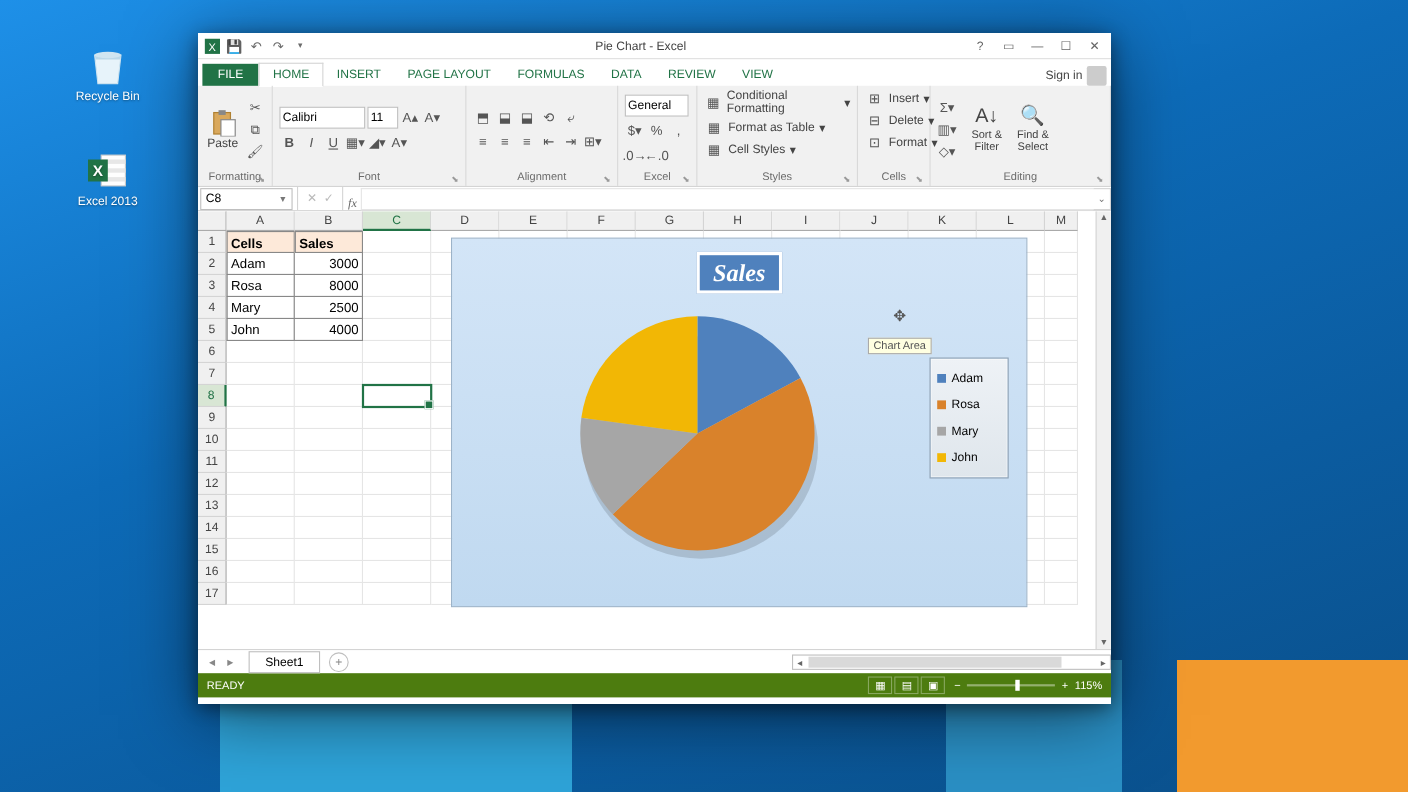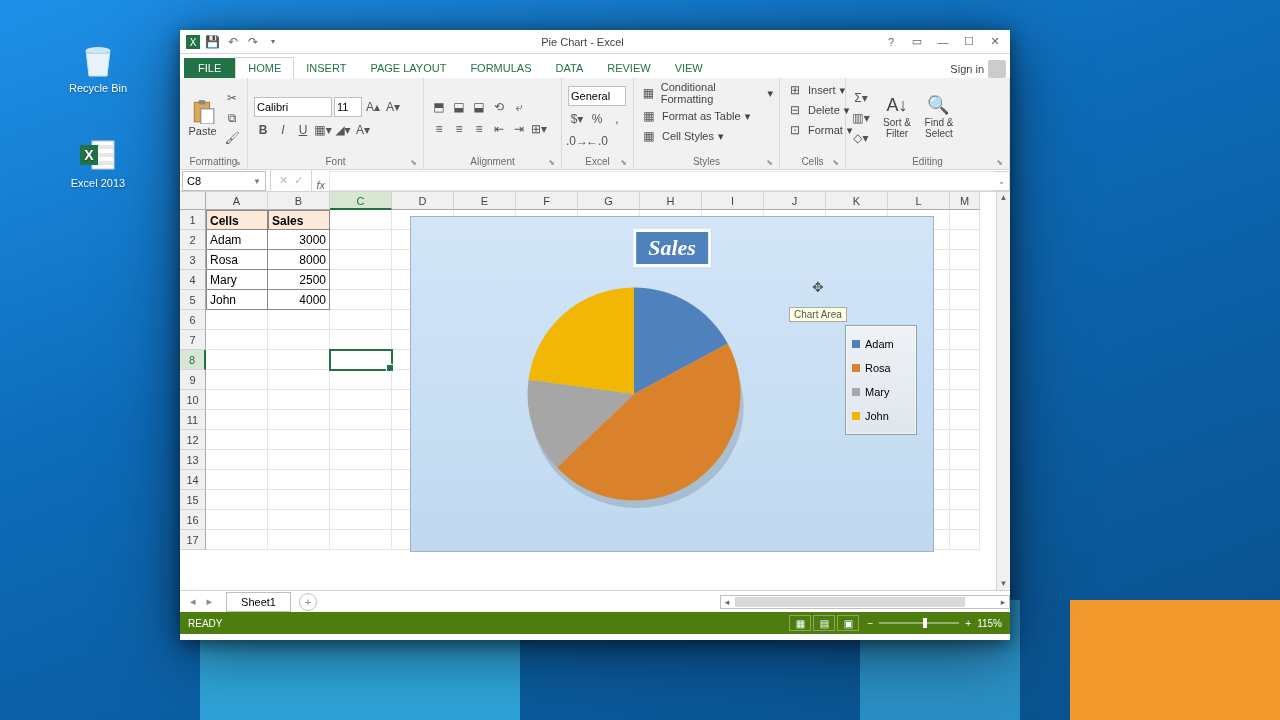--- a/index.html
+++ b/index.html
@@ -42,21 +42,21 @@
 .borderbtn,.fillbtn,.fcbtn{border:1px solid transparent;padding:1px 2px;display:flex;align-items:center}
 .sw{width:12px;height:3px;display:inline-block}
 
 .slist{display:flex;flex-direction:column;gap:2px;font-size:11px}
 .slist div{display:flex;align-items:center;gap:4px}
 
 .fxbar{height:22px;border-bottom:1px solid #d4d4d4;display:flex;align-items:flex-end;font-size:11px}
 .namebox{width:84px;height:20px;border:1px solid #bfbfbf;margin-left:2px;padding:0 4px;display:flex;align-items:center;justify-content:space-between}
 .namebox span.dd{font-size:8px;color:#777}
 .fxicons{display:flex;gap:6px;padding:0 8px;color:#bbb;border-left:1px solid #d4d4d4;border-right:1px solid #d4d4d4;margin-left:4px;height:100%;align-items:center}
-.fxlabel{font-style:italic;font-family:Liberation Sans, sans-serif;padding:0 4px;color:#666}
+.fxlabel{font-style:italic;font-family:Liberation Serif, serif;padding:0 4px;color:#666}
 .fxinput{flex:1;height:20px;border:1px solid #e5e5e5;border-right:none;padding:0 4px}
 .fxexp{width:16px;text-align:center;color:#777;border:1px solid #d4d4d4;border-left:none;height:20px;line-height:18px;font-size:9px}
 
 .grid{height:398px;background:#fff;position:relative;overflow:hidden}
 .colhdrs{position:absolute;left:26px;top:0;height:18px;display:flex;font-size:11px}
 .colhdr{border-right:1px solid #d4d4d4;border-bottom:1px solid #aaa;background:#f0f0f0;text-align:center;line-height:18px;color:#444}
 .colhdr.sel{background:#d8e6d4;color:#217346;font-weight:500;border-bottom:2px solid #217346}
 .corner{position:absolute;left:0;top:0;width:26px;height:18px;background:#f0f0f0;border-right:1px solid #aaa;border-bottom:1px solid #aaa}
 .rowhdrs{position:absolute;left:0;top:18px;width:26px;font-size:11px}
 .rowhdr{height:20px;border-bottom:1px solid #d4d4d4;border-right:1px solid #aaa;background:#f0f0f0;text-align:center;line-height:20px;color:#444}

